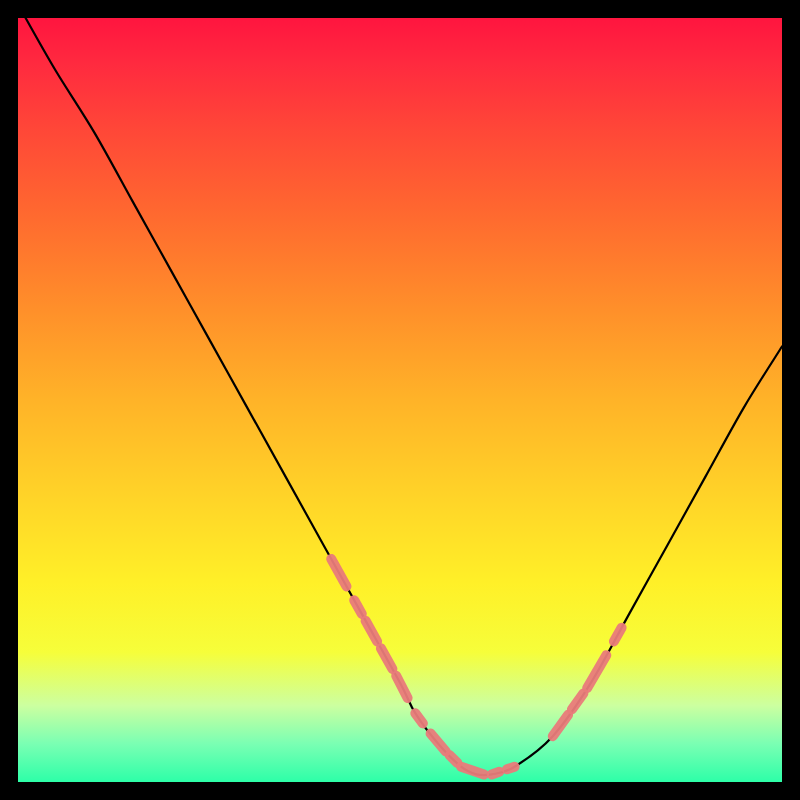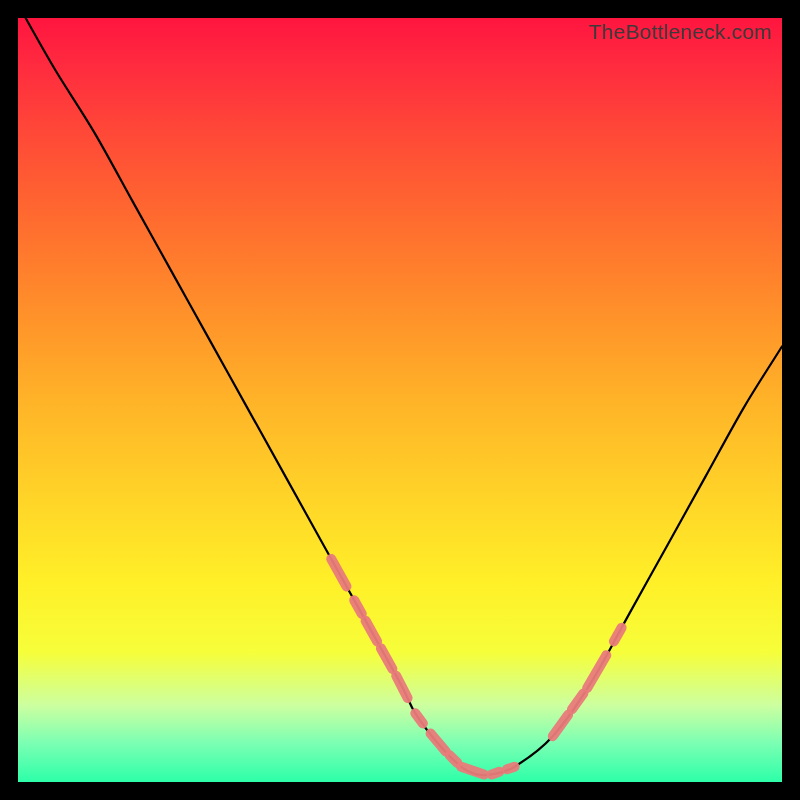--- a/index.html
+++ b/index.html
@@ -70,21 +70,20 @@
     stroke-linecap: round;
     fill: none;
     opacity: 0.95;
   }
 </style>
 </head>
 <body>
 
 <div class="frame">
   <div class="plot-area">
-    <div class="watermark">TheBottleneck.com</div>
     <svg class="curve" viewBox="0 0 764 764">
       <path id="curvePath" class="curve-path" d="M 7.6 0.0 C 12.7 8.9, 26.7 34.4, 38.2 53.5 C 49.7 72.6, 63.7 93.0, 76.4 114.6 C 89.1 136.2, 101.9 160.4, 114.6 183.4 C 127.3 206.3, 140.1 229.2, 152.8 252.1 C 165.5 275.0, 178.3 298.0, 191.0 320.9 C 203.7 343.8, 216.5 366.7, 229.2 389.6 C 241.9 412.6, 254.7 435.5, 267.4 458.4 C 280.1 481.3, 292.9 504.2, 305.6 527.2 C 318.3 550.1, 331.1 573.0, 343.8 595.9 C 356.5 618.8, 373.1 648.1, 382.0 664.7 C 390.9 681.2, 390.9 685.1, 397.3 695.2 C 403.6 705.4, 412.6 716.9, 420.2 725.8 C 427.8 734.7, 436.8 743.6, 443.1 748.7 C 449.5 753.8, 453.3 755.1, 458.4 756.4 C 463.5 757.6, 467.3 757.6, 473.7 756.4 C 480.0 755.1, 486.4 755.1, 496.6 748.7 C 506.8 742.4, 522.1 732.2, 534.8 718.2 C 547.5 704.2, 560.3 685.1, 573.0 664.7 C 585.7 644.3, 598.5 618.8, 611.2 595.9 C 623.9 573.0, 636.7 550.1, 649.4 527.2 C 662.1 504.2, 674.9 481.3, 687.6 458.4 C 700.3 435.5, 713.1 411.3, 725.8 389.6 C 738.5 368.0, 757.6 338.7, 764.0 328.5"></path>
       <g id="dots" class="dot-group">
           <line x1="313.2" y1="540.9" x2="328.5" y2="568.4" class="seg"></line>
           <line x1="336.2" y1="582.2" x2="343.8" y2="595.9" class="seg"></line>
           <line x1="347.6" y1="602.8" x2="359.1" y2="623.4" class="seg"></line>
           <line x1="362.9" y1="630.3" x2="374.4" y2="650.9" class="seg"></line>
           <line x1="378.2" y1="657.8" x2="389.6" y2="680.0" class="seg"></line>
           <line x1="397.3" y1="695.2" x2="404.9" y2="705.4" class="seg"></line>
           <line x1="412.6" y1="715.6" x2="427.8" y2="733.4" class="seg"></line>

